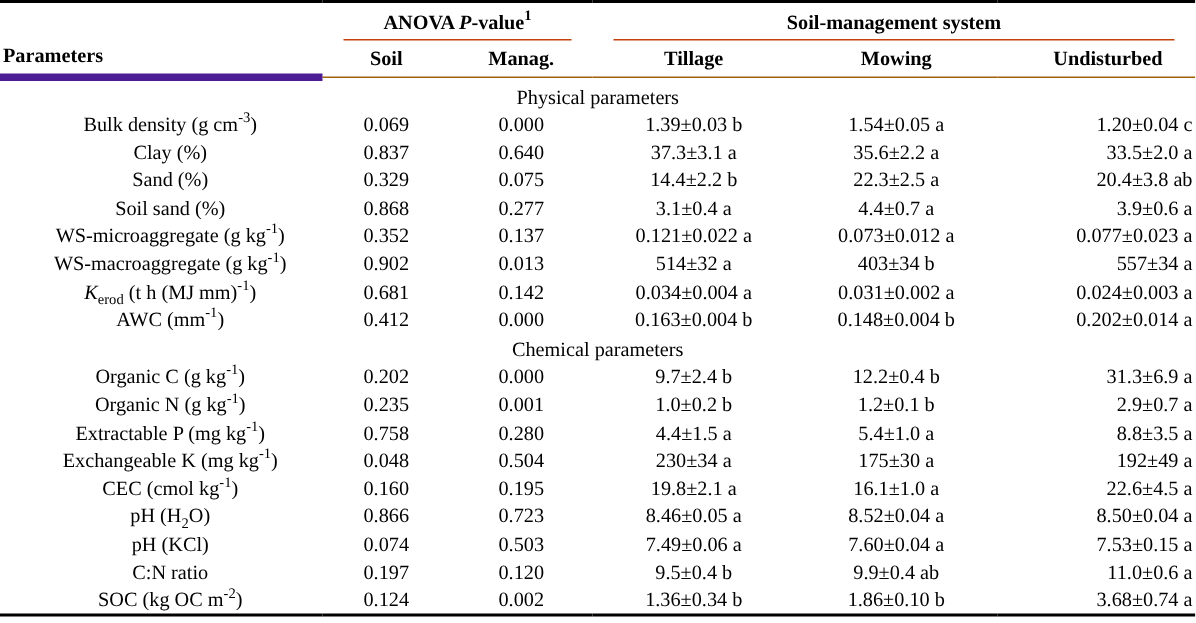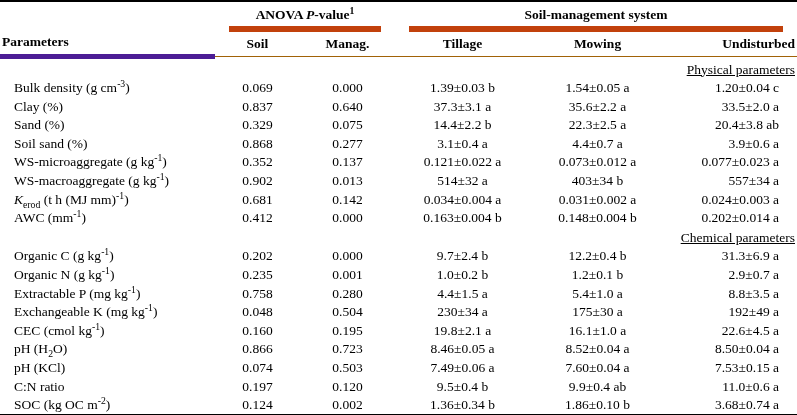--- a/index.html
+++ b/index.html
@@ -25,35 +25,35 @@
   th.param {
     text-align: left;
     vertical-align: bottom;
     padding: 0 2px 4px 2px;
     border-bottom: 5px solid #4c1d95;
   }
   th.group { padding: 5px 14px 0 14px; vertical-align: top; }
   .grp-line {
     display: block;
     text-align: center;
-    border-bottom: 6px solid #c2410c;
+    border-bottom: 1px solid #c2410c;
     padding-bottom: 3px;
     white-space: nowrap;
   }
   th.colh {
     text-align: center;
     padding: 4px 2px 4px 2px;
     border-bottom: 1px solid #a16207;
   }
-  th.colh.last { text-align: right; padding-right: 2px; }
+  th.colh.last { text-align: right; padding-right: 22px; }
   tbody td { padding-top: 1.5px; padding-bottom: 1.5px; line-height: 15.6px; }
-  td.section { text-align: right; padding-left: 2px; text-decoration: underline; }
-  td.param { text-align: left; padding-left: 14px; white-space: nowrap; }
+  td.section { text-align: center; padding-left: 2px; }
+  td.param { text-align: center; padding-left: 14px; white-space: nowrap; }
   td.num { text-align: center; white-space: nowrap; }
-  td.num.last { text-align: right; padding-right: 18px; }
+  td.num.last { text-align: right; padding-right: 2px; }
   tbody tr.section-row td { padding-top: 2.5px; }
   sup, sub { font-size: 72%; line-height: 0; }
   i { font-style: italic; }
 </style>
 </head>
 <body>
 
 <div class="page">
   <table class="paper-table">
     <colgroup>

